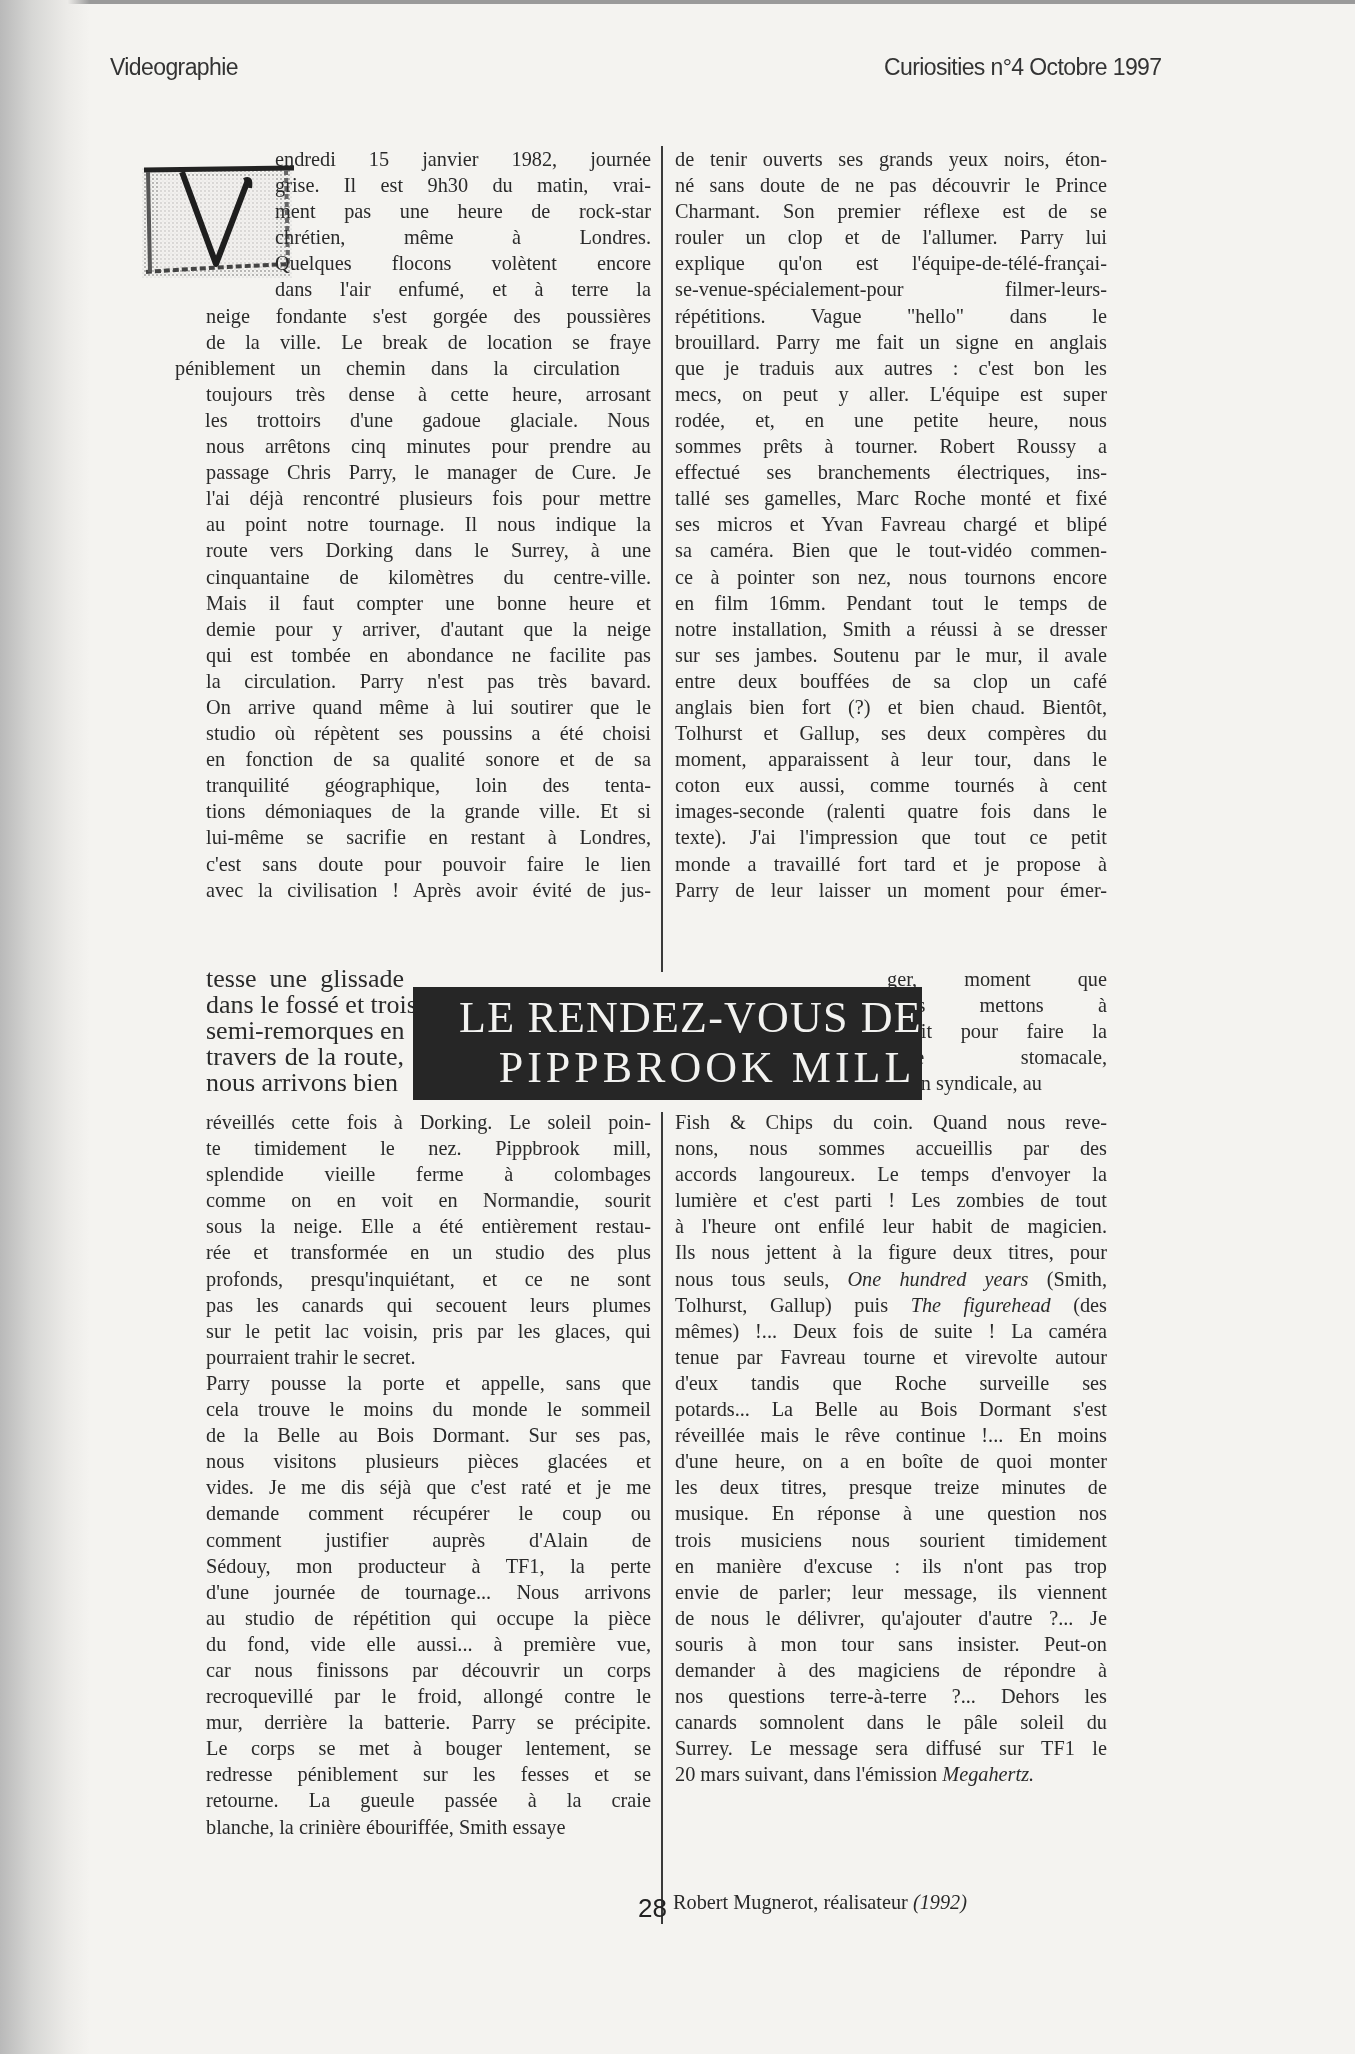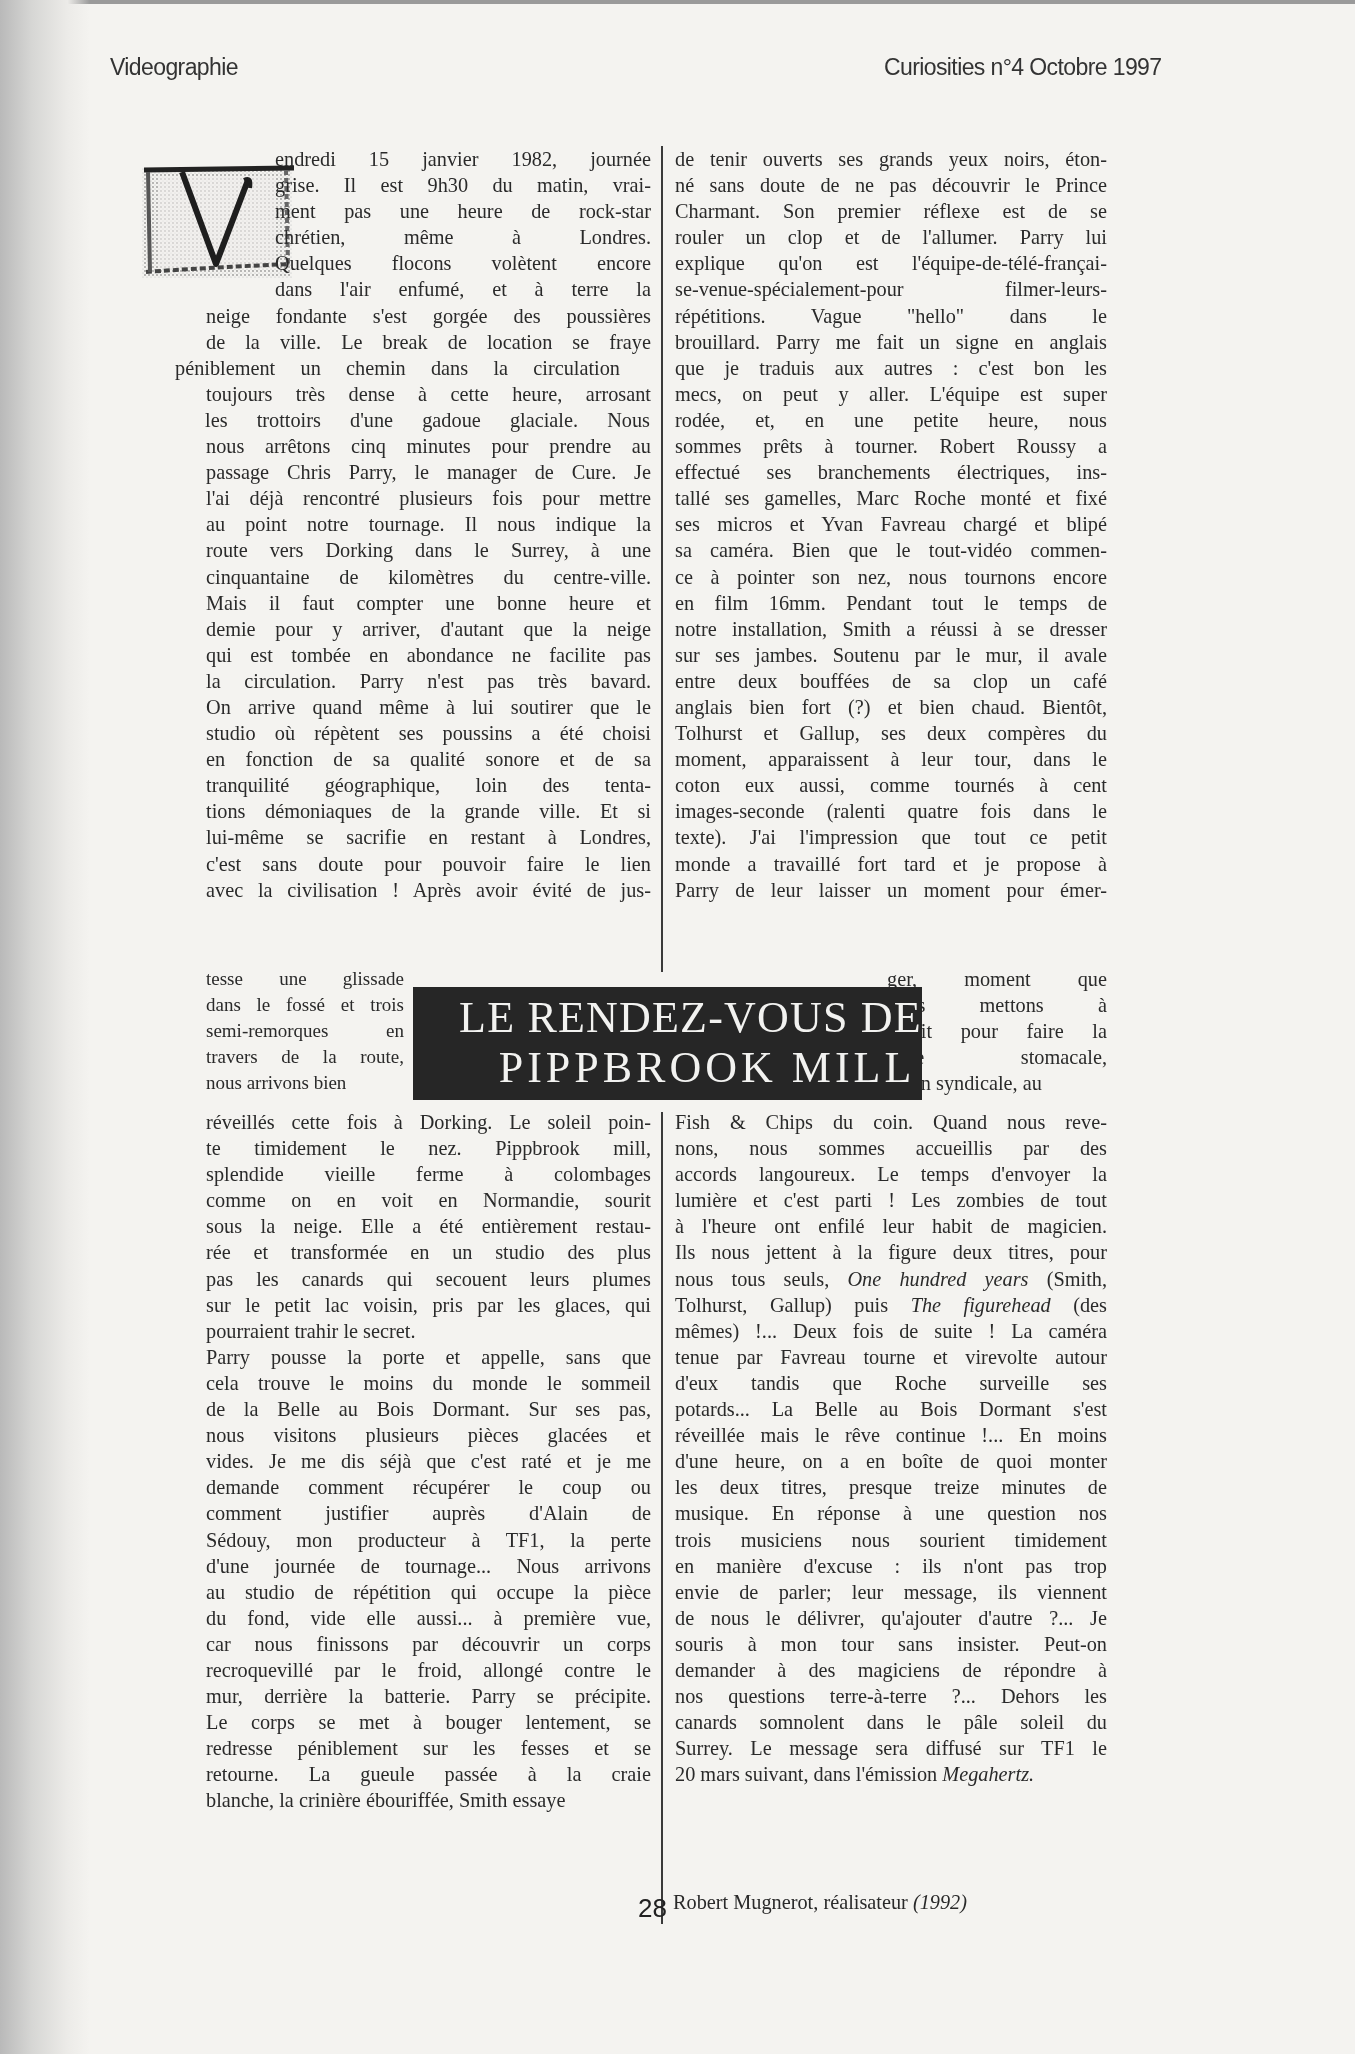--- a/index.html
+++ b/index.html
@@ -45,21 +45,21 @@
       font-family: "Liberation Serif", "DejaVu Serif", serif;
       text-align: center;
       padding-left: 46px;
     }
     .headline-line {
       display: block; font-size: 44px; line-height: 50px; letter-spacing: 1.2px; white-space: nowrap;
     }
     .headline-line.l1 { margin-top: 6px; }
     .headline-line.l2 { letter-spacing: 4px; margin-left: 33px; }
 
-    .wrap-left { position:absolute; left:206px; top:966px; width:198px; font-size:19px; line-height:26.1px; }
+    .wrap-left { position:absolute; left:206px; top:966px; width:198px; font-size:26px; line-height:26.1px; }
     .wrap-right { position:absolute; left:887px; top:966px; width:220px; font-size:20.3px; line-height:26.1px; }
 
     .col-left-2 { left: 206px; top: 1109px; width: 445px; }
     .col-right-2 { left: 675px; top: 1109px; width: 432px; }
 
     em { font-style: italic; }
     .sig {
       position: absolute; left: 673px; top: 1891px; font-size: 20.3px; white-space: nowrap;
     }
     .page-num {
@@ -182,20 +182,21 @@
   <span class="headline-line l2">PIPPBROOK MILL</span>
 </div>
 
 <div class="col col-left-2" id="left-bottom">
     <span class="line">réveillés cette fois à Dorking. Le soleil poin-</span>
     <span class="line">te timidement le nez. Pippbrook mill,</span>
     <span class="line">splendide vieille ferme à colombages</span>
     <span class="line">comme on en voit en Normandie, sourit</span>
     <span class="line">sous la neige. Elle a été entièrement restau-</span>
     <span class="line">rée et transformée en un studio des plus</span>
+    <span class="line">profonds, presqu'inquiétant, et ce ne sont</span>
     <span class="line">pas les canards qui secouent leurs plumes</span>
     <span class="line">sur le petit lac voisin, pris par les glaces, qui</span>
     <span class="line last">pourraient trahir le secret.</span>
     <span class="line">Parry pousse la porte et appelle, sans que</span>
     <span class="line">cela trouve le moins du monde le sommeil</span>
     <span class="line">de la Belle au Bois Dormant. Sur ses pas,</span>
     <span class="line">nous visitons plusieurs pièces glacées et</span>
     <span class="line">vides. Je me dis séjà que c'est raté et je me</span>
     <span class="line">demande comment récupérer le coup ou</span>
     <span class="line">comment justifier auprès d'Alain de</span>

